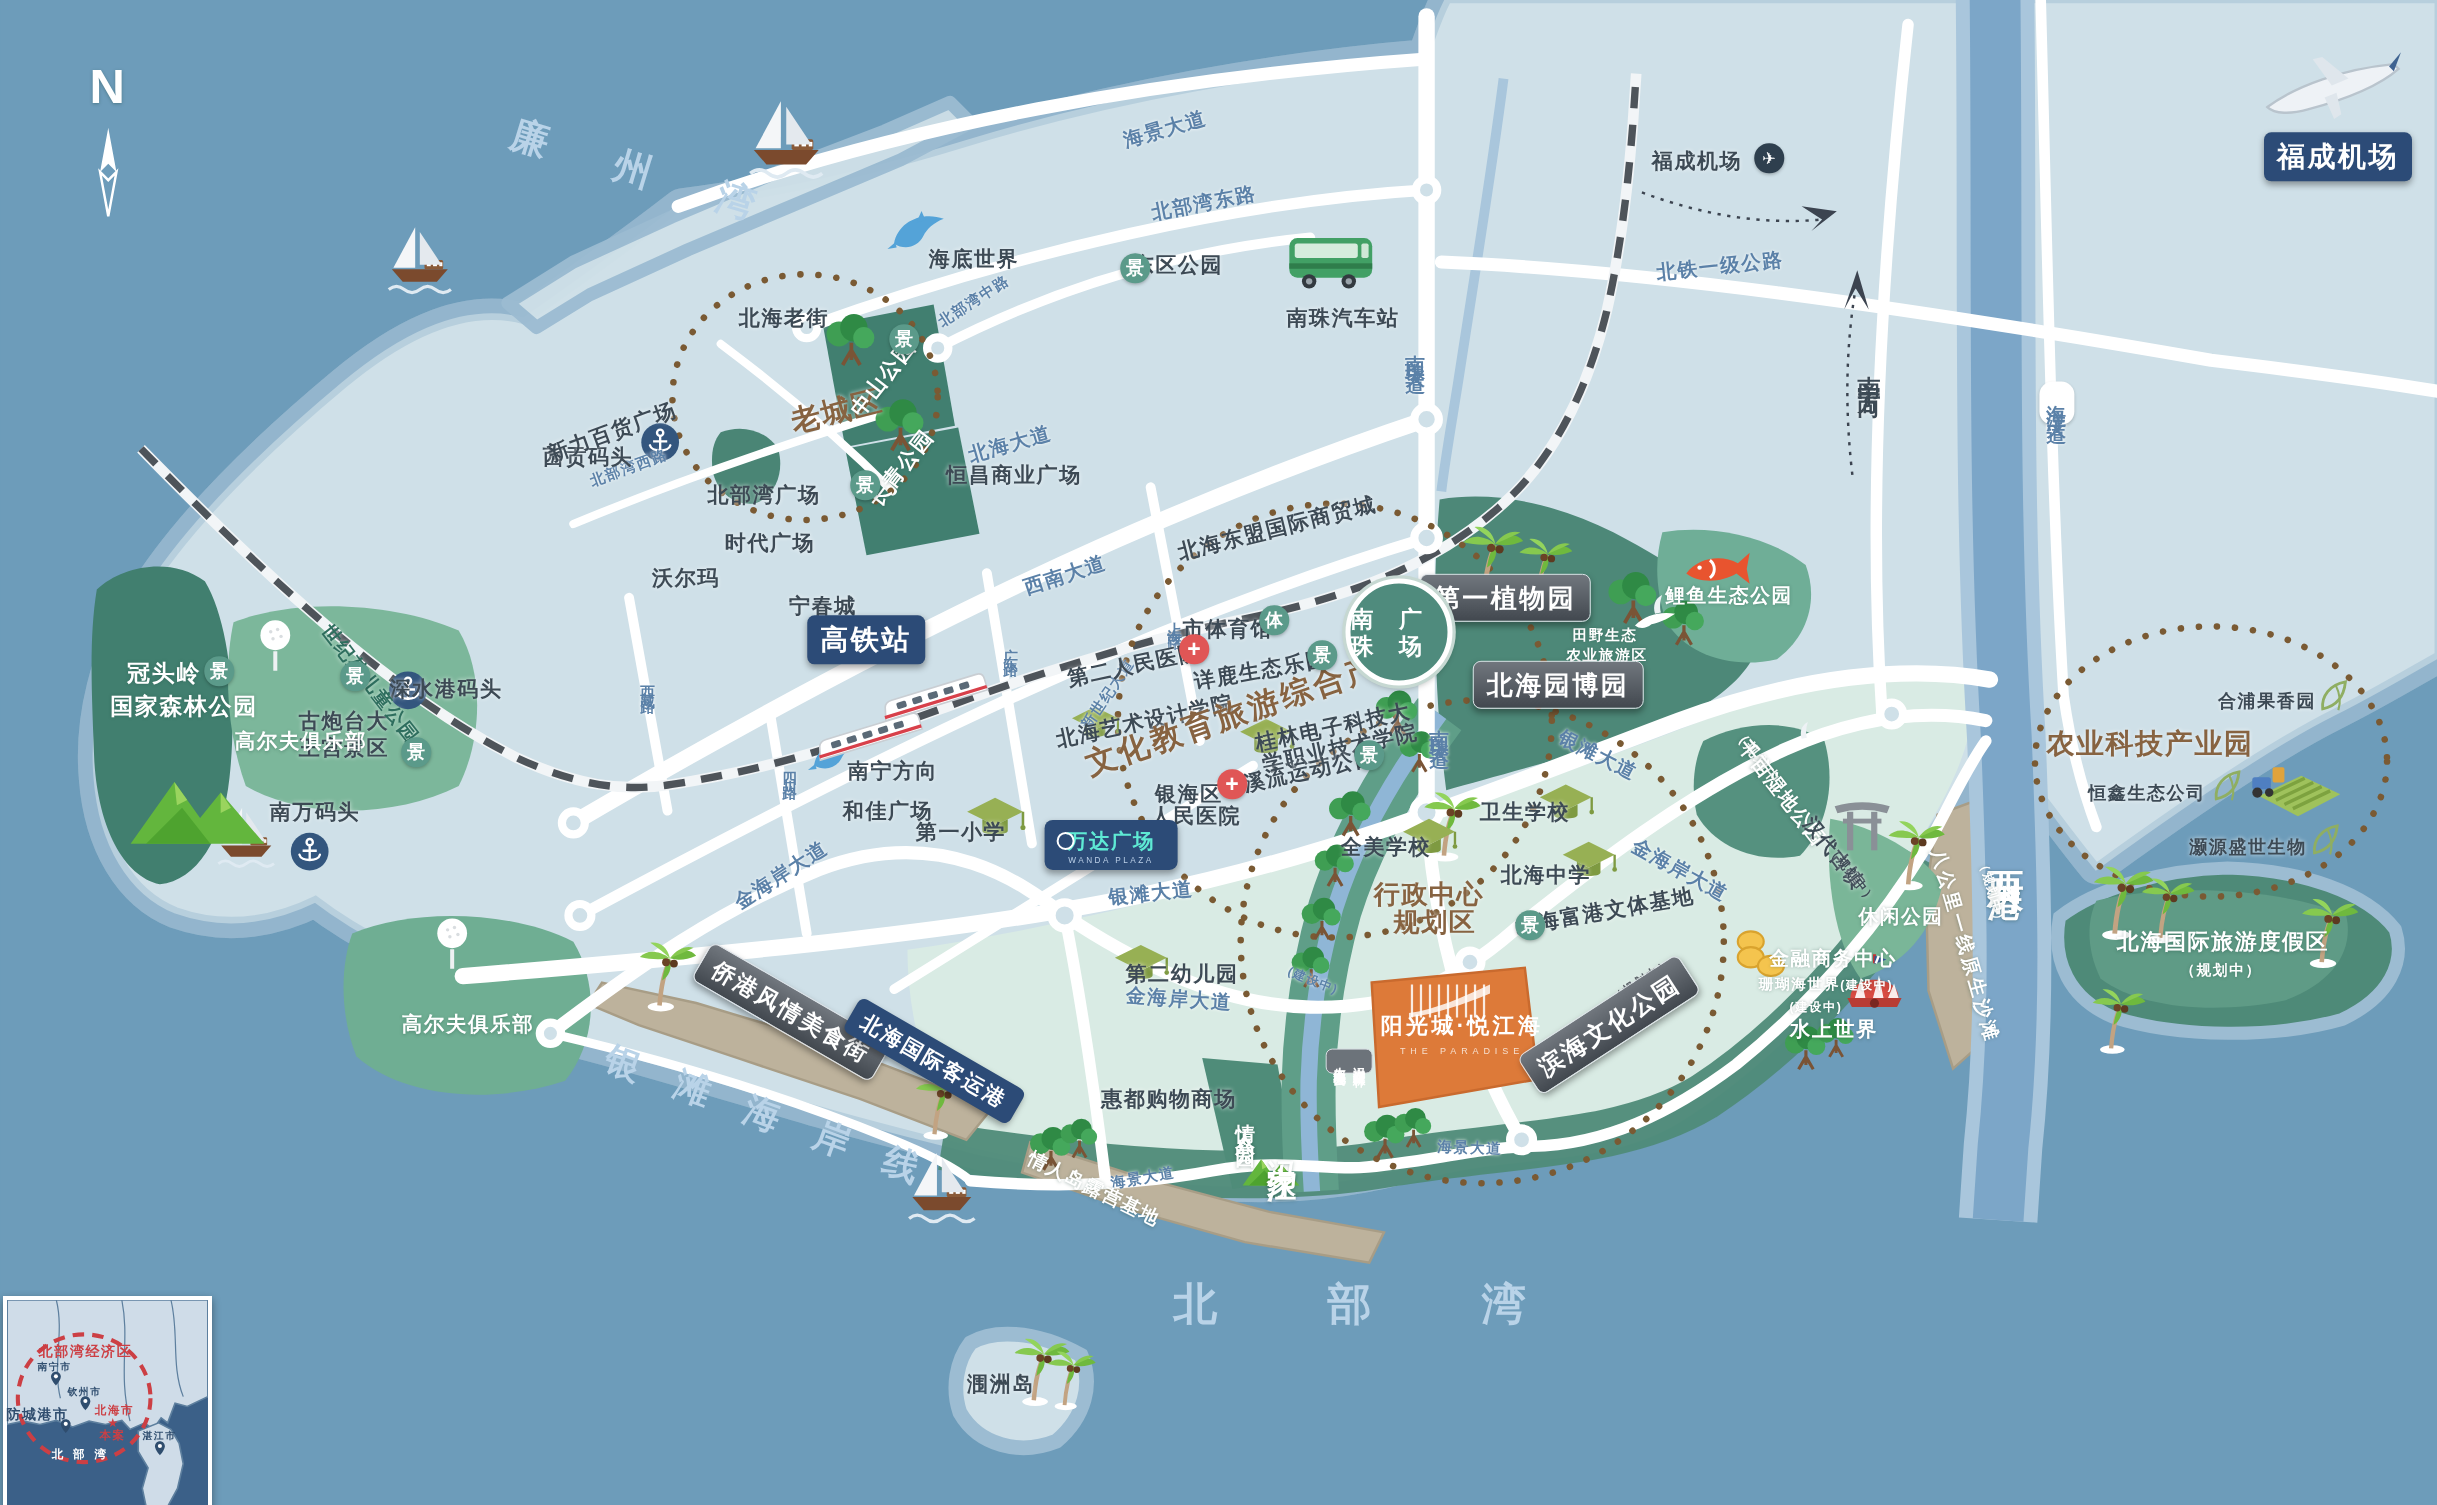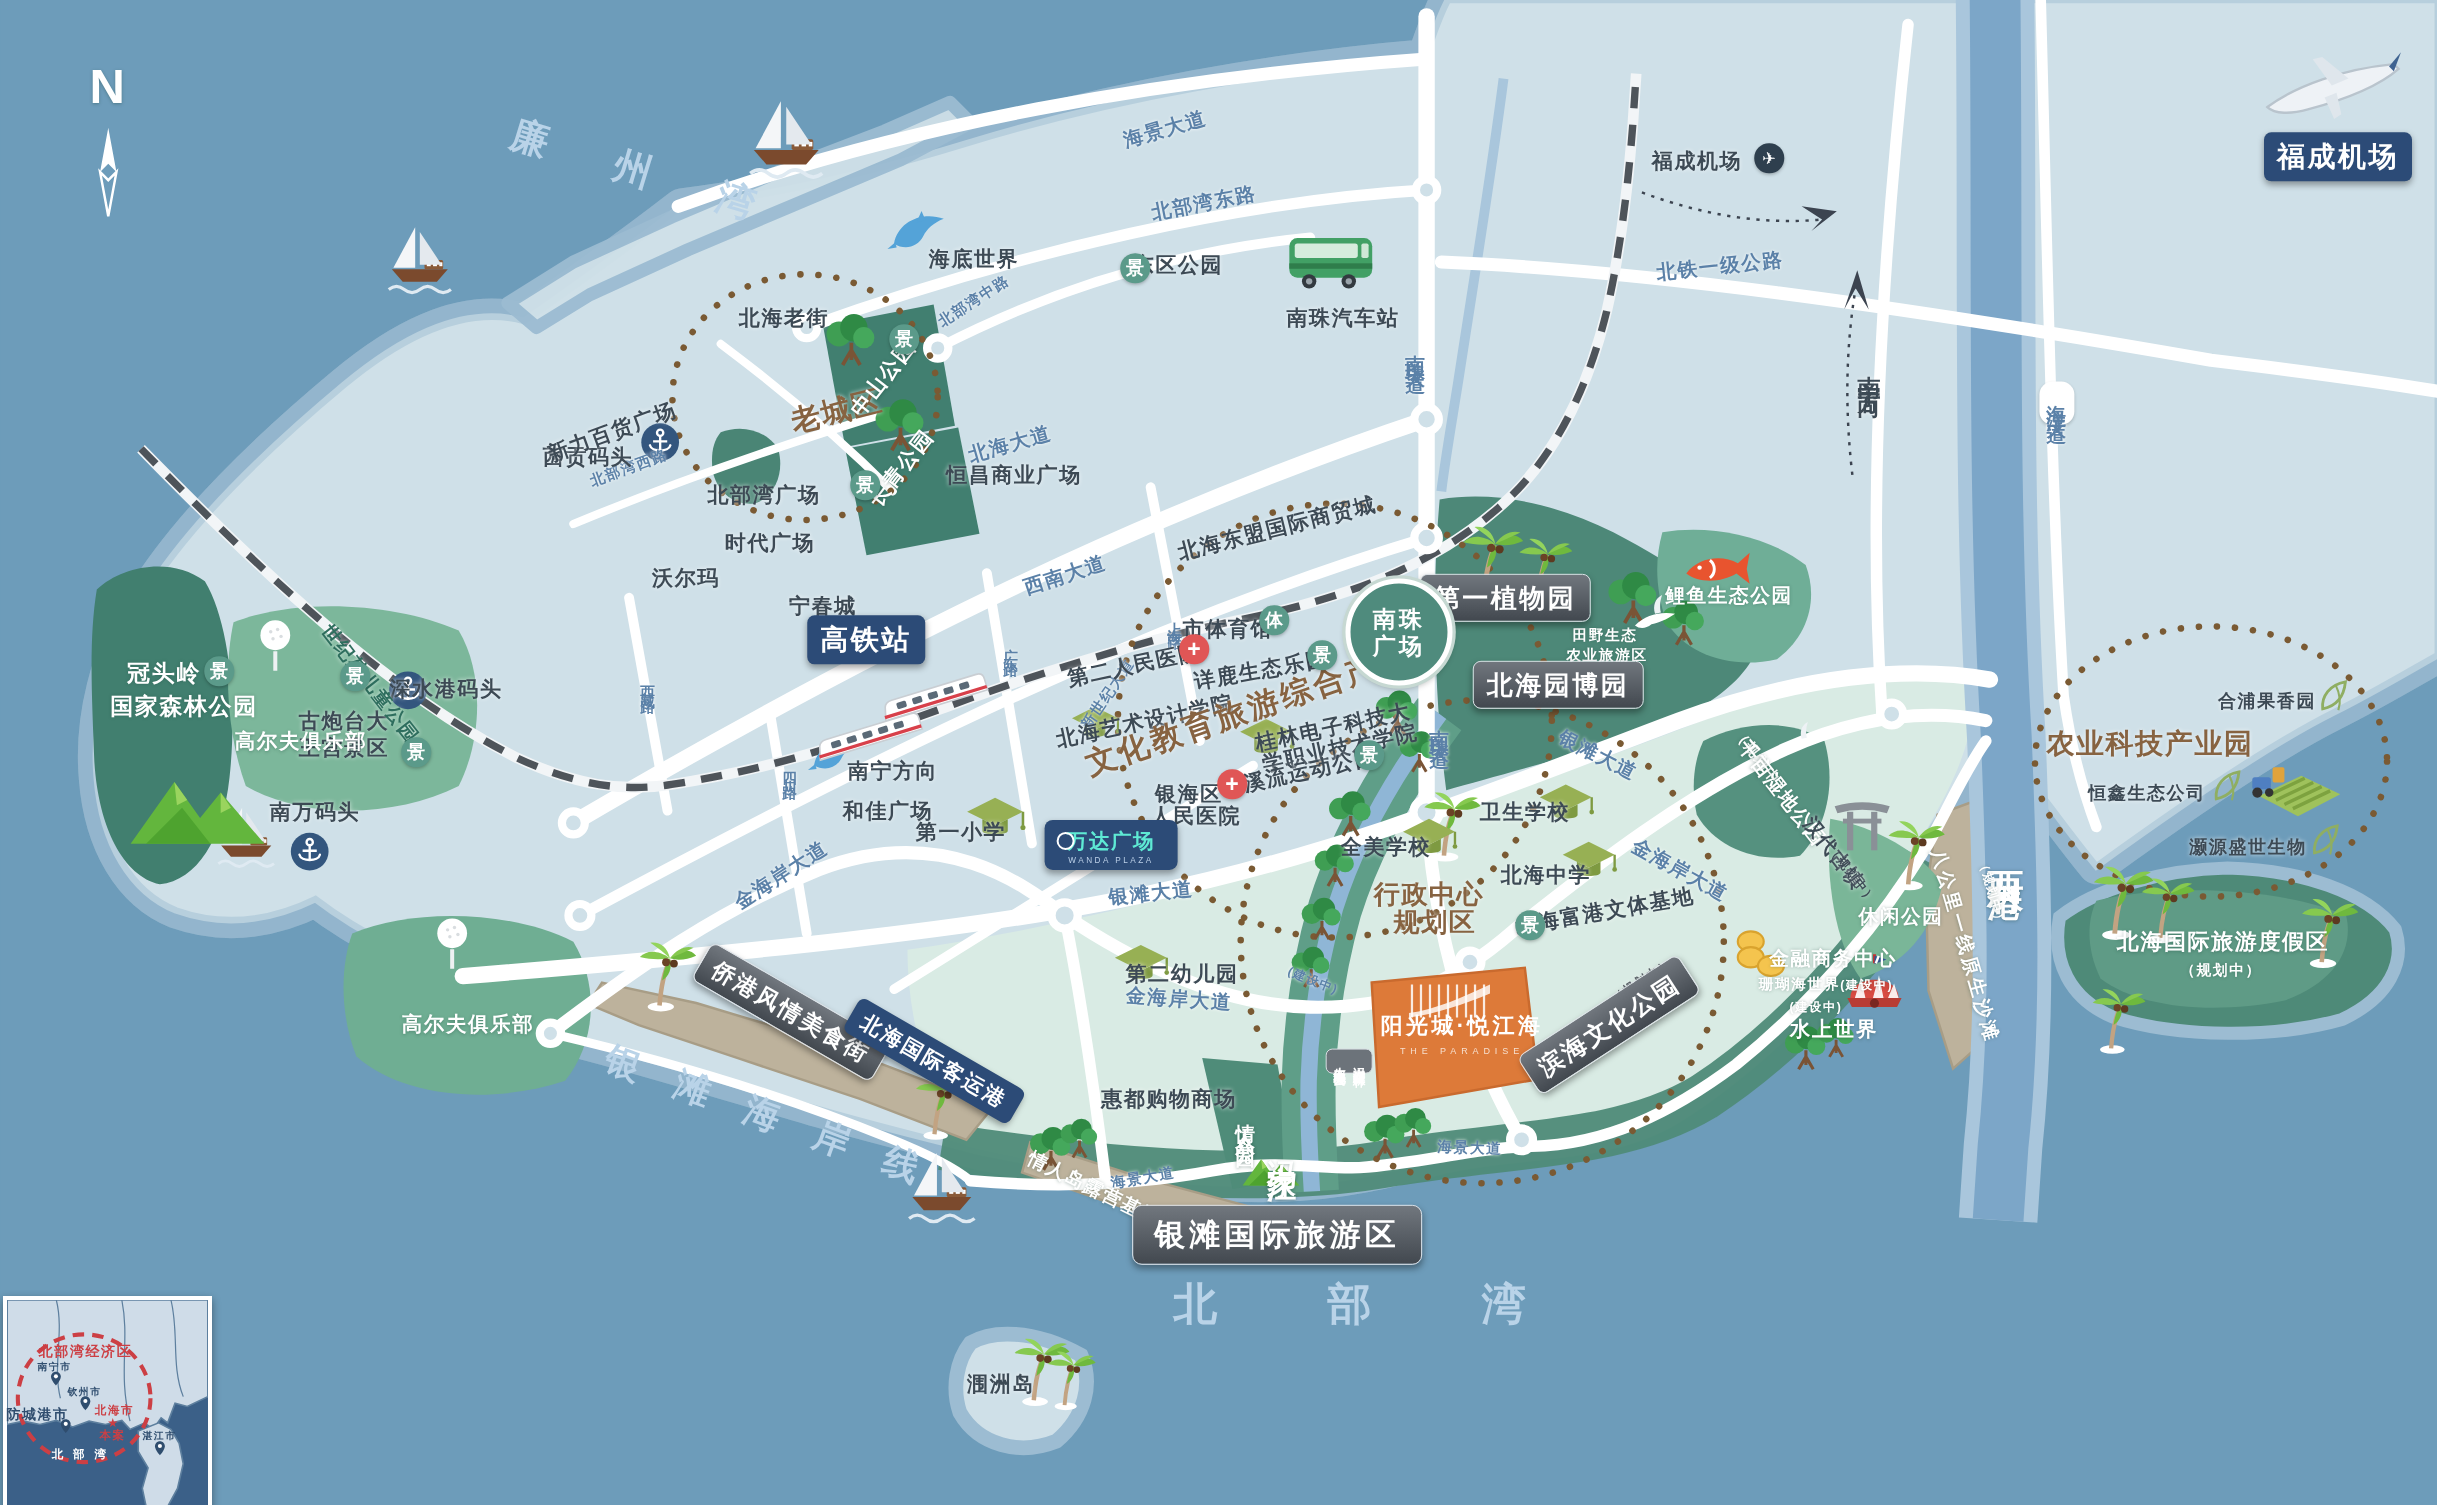--- a/index.html
+++ b/index.html
@@ -23,21 +23,21 @@
   .bbox{background:#2c4b77;color:#fff;padding:5.7px 13px;border-radius:7.4px;font-size:24.6px;
         box-shadow:0 3.3px 6.6px rgba(0,0,0,.35);text-shadow:none;letter-spacing:2.5px;z-index:40;}
   .pill{background:#fff;color:#5b81a8;padding:8.2px 4.1px;border-radius:13px;box-shadow:0 1.6px 3.3px rgba(0,0,0,.2);}
   .bg{position:absolute;transform:translate(-50%,-50%);width:29.5px;height:29.5px;border-radius:50%;
       color:#fff;font-size:18px;line-height:30px;text-align:center;font-weight:700;z-index:31;
       box-shadow:0 1.6px 3.3px rgba(0,0,0,.25);}
   .t{background:#5b9a8a;} .r2{background:#e05656;font-size:23px;}
   .k2{background:#2e3f4e;font-size:16.4px;}
   .plaza{position:absolute;left:1399px;top:632px;transform:translate(-50%,-50%);width:97px;height:97px;
          border-radius:50%;background:#4f8b7d;border:5.7px solid #fff;box-shadow:0 0 0 3.3px #c6d8d2,0 3.3px 6.6px rgba(0,0,0,.3);
-         display:flex;flex-direction:column;align-items:center;justify-content:center;z-index:41;}
+         display:flex;flex-direction:row;align-items:center;justify-content:center;z-index:41;}
   .plaza span{color:#fff;font-size:23px;font-weight:800;letter-spacing:3.3px;line-height:27px;}
   .wanda{position:absolute;left:1111px;top:845px;transform:translate(-50%,-50%);width:123px;
          background:#2c4b77;border-radius:8.2px;padding:6.6px 4.9px 4.9px;text-align:center;z-index:41;
          box-shadow:0 3.3px 6.6px rgba(0,0,0,.35);}
   .wanda .w1{color:#5eead4;font-size:20.5px;font-weight:800;letter-spacing:1.6px;display:block;}
   .wanda .w2{color:#bcd0e8;font-size:8.2px;letter-spacing:2.5px;display:block;margin-top:1.6px;}
   .wring{position:absolute;left:11.5px;top:11.5px;width:14.7px;height:14.7px;border:2.5px solid #fff;border-radius:50%;}
   .gbox{position:absolute;left:1349px;top:1061px;transform:translate(-50%,-50%);background:#6c737a;
         border:1.6px solid #d8dde2;border-radius:6.6px;padding:6.6px 4.1px;display:flex;gap:2.5px;z-index:40;}
   .gbox span{writing-mode:vertical-rl;color:#fff;font-size:12.3px;font-weight:700;letter-spacing:1.6px;}
@@ -504,21 +504,20 @@
 <div class="gbox">
       <span>生态湿地公园</span>
       <span>冯家江红树林</span>
     </div>
 <div class="L dbox" style="left:1609px;top:1025px;transform:translate(-50%,-50%) rotate(-33deg)">滨海文化公园</div>
 <div class="L xs" style="left:1642px;top:981px;color:#5a6168;transform:translate(-50%,-50%) rotate(-33deg)">（规划中）</div>
 <div class="L w" style="left:1833px;top:958px;font-size:19.7px">金融商务中心</div>
 <div class="L w sm" style="left:1826px;top:984px"><span>珊瑚海世界</span><span style="font-size:12.3px">(建设中)</span></div>
 <div class="L w xs" style="left:1816px;top:1007px">(建设中)</div>
 <div class="L w" style="left:1834px;top:1029px;font-size:20.5px">水上世界</div>
-<div class="L dbox big" style="left:1277px;top:1235px;font-size:31px">银滩国际旅游区</div>
 <div class="L w" style="left:1094px;top:1189px;font-size:19px;transform:translate(-50%,-50%) rotate(26deg)">情人岛露营基地</div>
 <div class="L w v" style="left:1246px;top:1124px;font-size:19.7px">情人岛公园</div>
 <div class="L dbox" style="left:791px;top:1012px;font-size:23px;transform:translate(-50%,-50%) rotate(30deg)">侨港风情美食街</div>
 <div class="L bbox" style="left:934px;top:1061px;font-size:21px;transform:translate(-50%,-50%) rotate(30deg)">北海国际客运港</div>
 
 <div class="L w" style="left:164px;top:673px;font-size:23px;font-weight:800">冠头岭</div>
 <div class="L w" style="left:184px;top:706px;font-size:23px;font-weight:800">国家森林公园</div>
 <span class="bg t" style="left:219px;top:671px">景</span>
 <div class="L w" style="left:301px;top:741px;font-size:20.5px">高尔夫俱乐部</div>
 <div class="L" style="left:370px;top:684px;color:#2e6e5e;font-size:19px;transform:translate(-50%,-50%) rotate(52deg)">世纪苑儿童公园</div>

